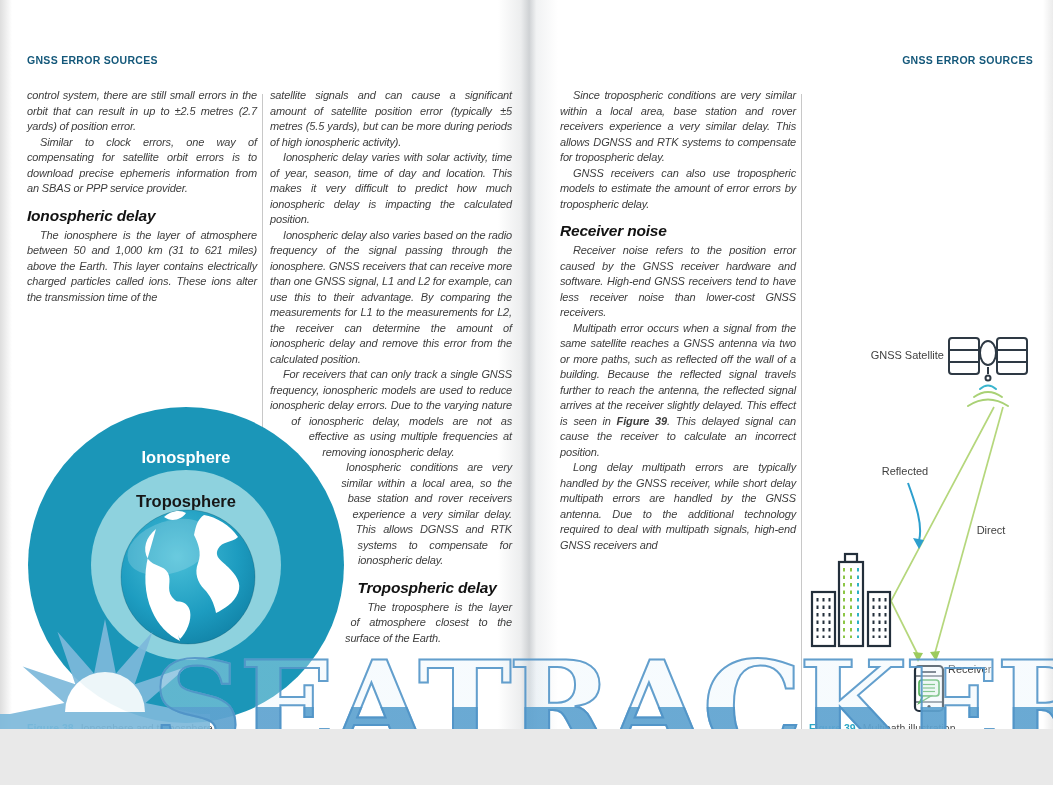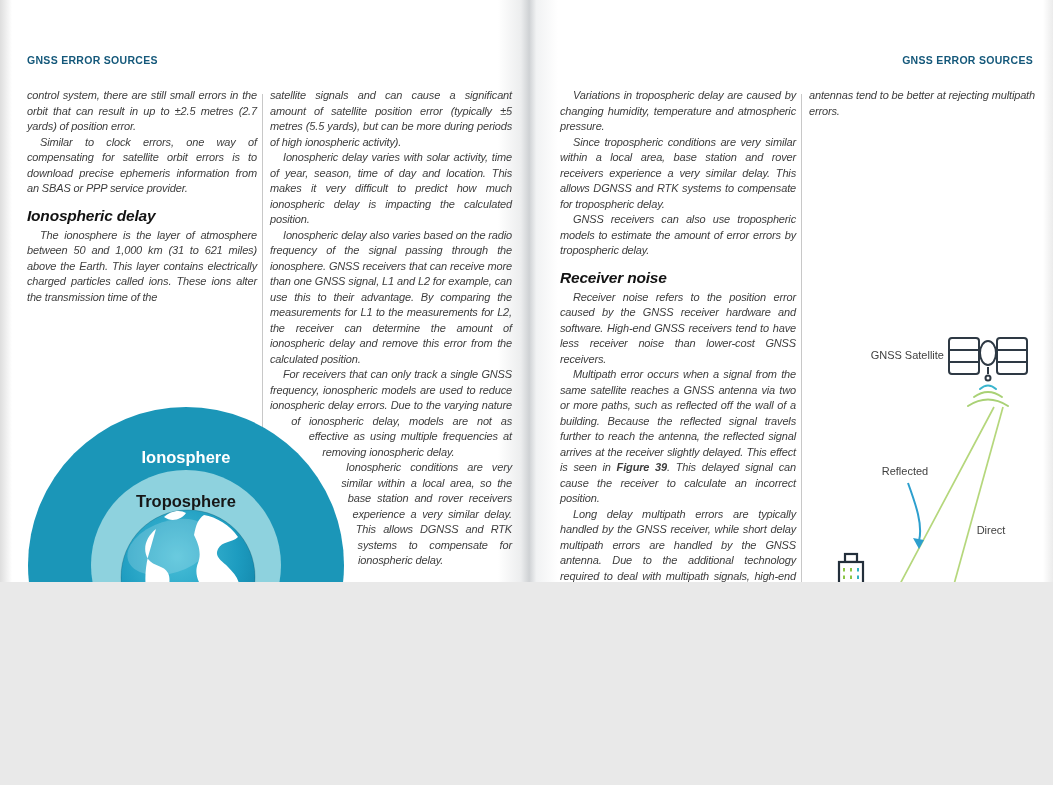--- a/index.html
+++ b/index.html
@@ -1,17 +1,17 @@
 <!DOCTYPE html>
 <html><head>
 <meta charset="utf-8">
 <style>
   html,body{margin:0;padding:0;background:#e9e9e9;}
   .sheet{
-    position:relative;width:1053px;height:582px;background:#ffffff;
+    position:relative;width:1053px;height:729px;background:#ffffff;
     overflow:hidden;font-family:"Liberation Sans",sans-serif;
   }
   .edge-left{position:absolute;left:0;top:0;width:12px;height:100%;
     background:linear-gradient(to right,rgba(160,160,160,.35),rgba(255,255,255,0));z-index:31;}
   .edge-right{position:absolute;right:0;top:0;width:10px;height:100%;
     background:linear-gradient(to left,rgba(190,190,190,.30),rgba(255,255,255,0));z-index:31;}
   .gutter{position:absolute;left:498px;top:0;width:60px;height:785px;z-index:30;pointer-events:none;
     background:linear-gradient(to right,rgba(255,255,255,0) 0%,rgba(70,80,90,.10) 38%,rgba(70,80,90,.26) 52%,rgba(120,130,140,.10) 64%,rgba(255,255,255,0) 100%);}
   .running-head{position:absolute;top:54px;font-size:10.5px;font-weight:bold;
     color:#14587a;letter-spacing:.3px;z-index:4;}
@@ -78,31 +78,29 @@
     <p class="para">satellite signals and can cause a significant amount of satellite position error (typically ±5 metres (5.5 yards), but can be more during periods of high ionospheric activity).</p>
     <p class="para ind">Ionospheric delay varies with solar activity, time of year, season, time of day and location. This makes it very difficult to predict how much ionospheric delay is impacting the calculated position.</p>
     <p class="para ind">Ionospheric delay also varies based on the radio frequency of the signal passing through the ionosphere. GNSS receivers that can receive more than one GNSS signal, L1 and L2 for example, can use this to their advantage. By comparing the measurements for L1 to the measurements for L2, the receiver can determine the amount of ionospheric delay and remove this error from the calculated position.</p>
     <p class="para ind">For receivers that can only track a single GNSS frequency, ionospheric models are used to reduce ionospheric delay errors. Due to the varying nature of ionospheric delay, models are not as effective as using multiple frequencies at removing ionospheric delay.</p>
     <p class="para ind">Ionospheric conditions are very similar within a local area, so the base station and rover receivers experience a very similar delay. This allows DGNSS and RTK systems to compensate for ionospheric delay.</p>
     <h2 class="h2">Tropospheric delay</h2>
     <p class="para ind">The troposphere is the layer of atmosphere closest to the surface of the Earth.</p>
   </div>
 
   <div class="col col3">
-    <p class="para ind">Variations in tropospheric delay are caused by changing humidity, temperature and atmospheric pressure.</p>
     <p class="para ind">Since tropospheric conditions are very similar within a local area, base station and rover receivers experience a very similar delay. This allows DGNSS and RTK systems to compensate for tropospheric delay.</p>
     <p class="para ind">GNSS receivers can also use tropospheric models to estimate the amount of error errors by tropospheric delay.</p>
     <h2 class="h2">Receiver noise</h2>
     <p class="para ind">Receiver noise refers to the position error caused by the GNSS receiver hardware and software. High-end GNSS receivers tend to have less receiver noise than lower-cost GNSS receivers.</p>
     <p class="para ind"><span>Multipath error occurs when a signal from the same satellite reaches a GNSS antenna via two or more paths, such as reflected off the wall of a building. Because the reflected signal travels further to reach the antenna, the reflected signal arrives at the receiver slightly delayed. This effect is seen in </span><strong>Figure 39</strong><span>. This delayed signal can cause the receiver to calculate an incorrect position.</span></p>
     <p class="para ind">Long delay multipath errors are typically handled by the GNSS receiver, while short delay multipath errors are handled by the GNSS antenna. Due to the additional technology required to deal with multipath signals, high-end GNSS receivers and</p>
   </div>
 
   <div class="col col4">
-    <p class="para">antennas tend to be better at rejecting multipath errors.</p>
   </div>
 
   <svg class="diagram-svg iono-svg" width="340" height="340" viewBox="0 0 340 340">
     <defs>
       <radialGradient id="ocean" cx="42%" cy="35%" r="75%">
         <stop offset="0%" stop-color="#49bfd8"></stop>
         <stop offset="60%" stop-color="#1d9cc0"></stop>
         <stop offset="100%" stop-color="#0f7ea2"></stop>
       </radialGradient>
     </defs>

